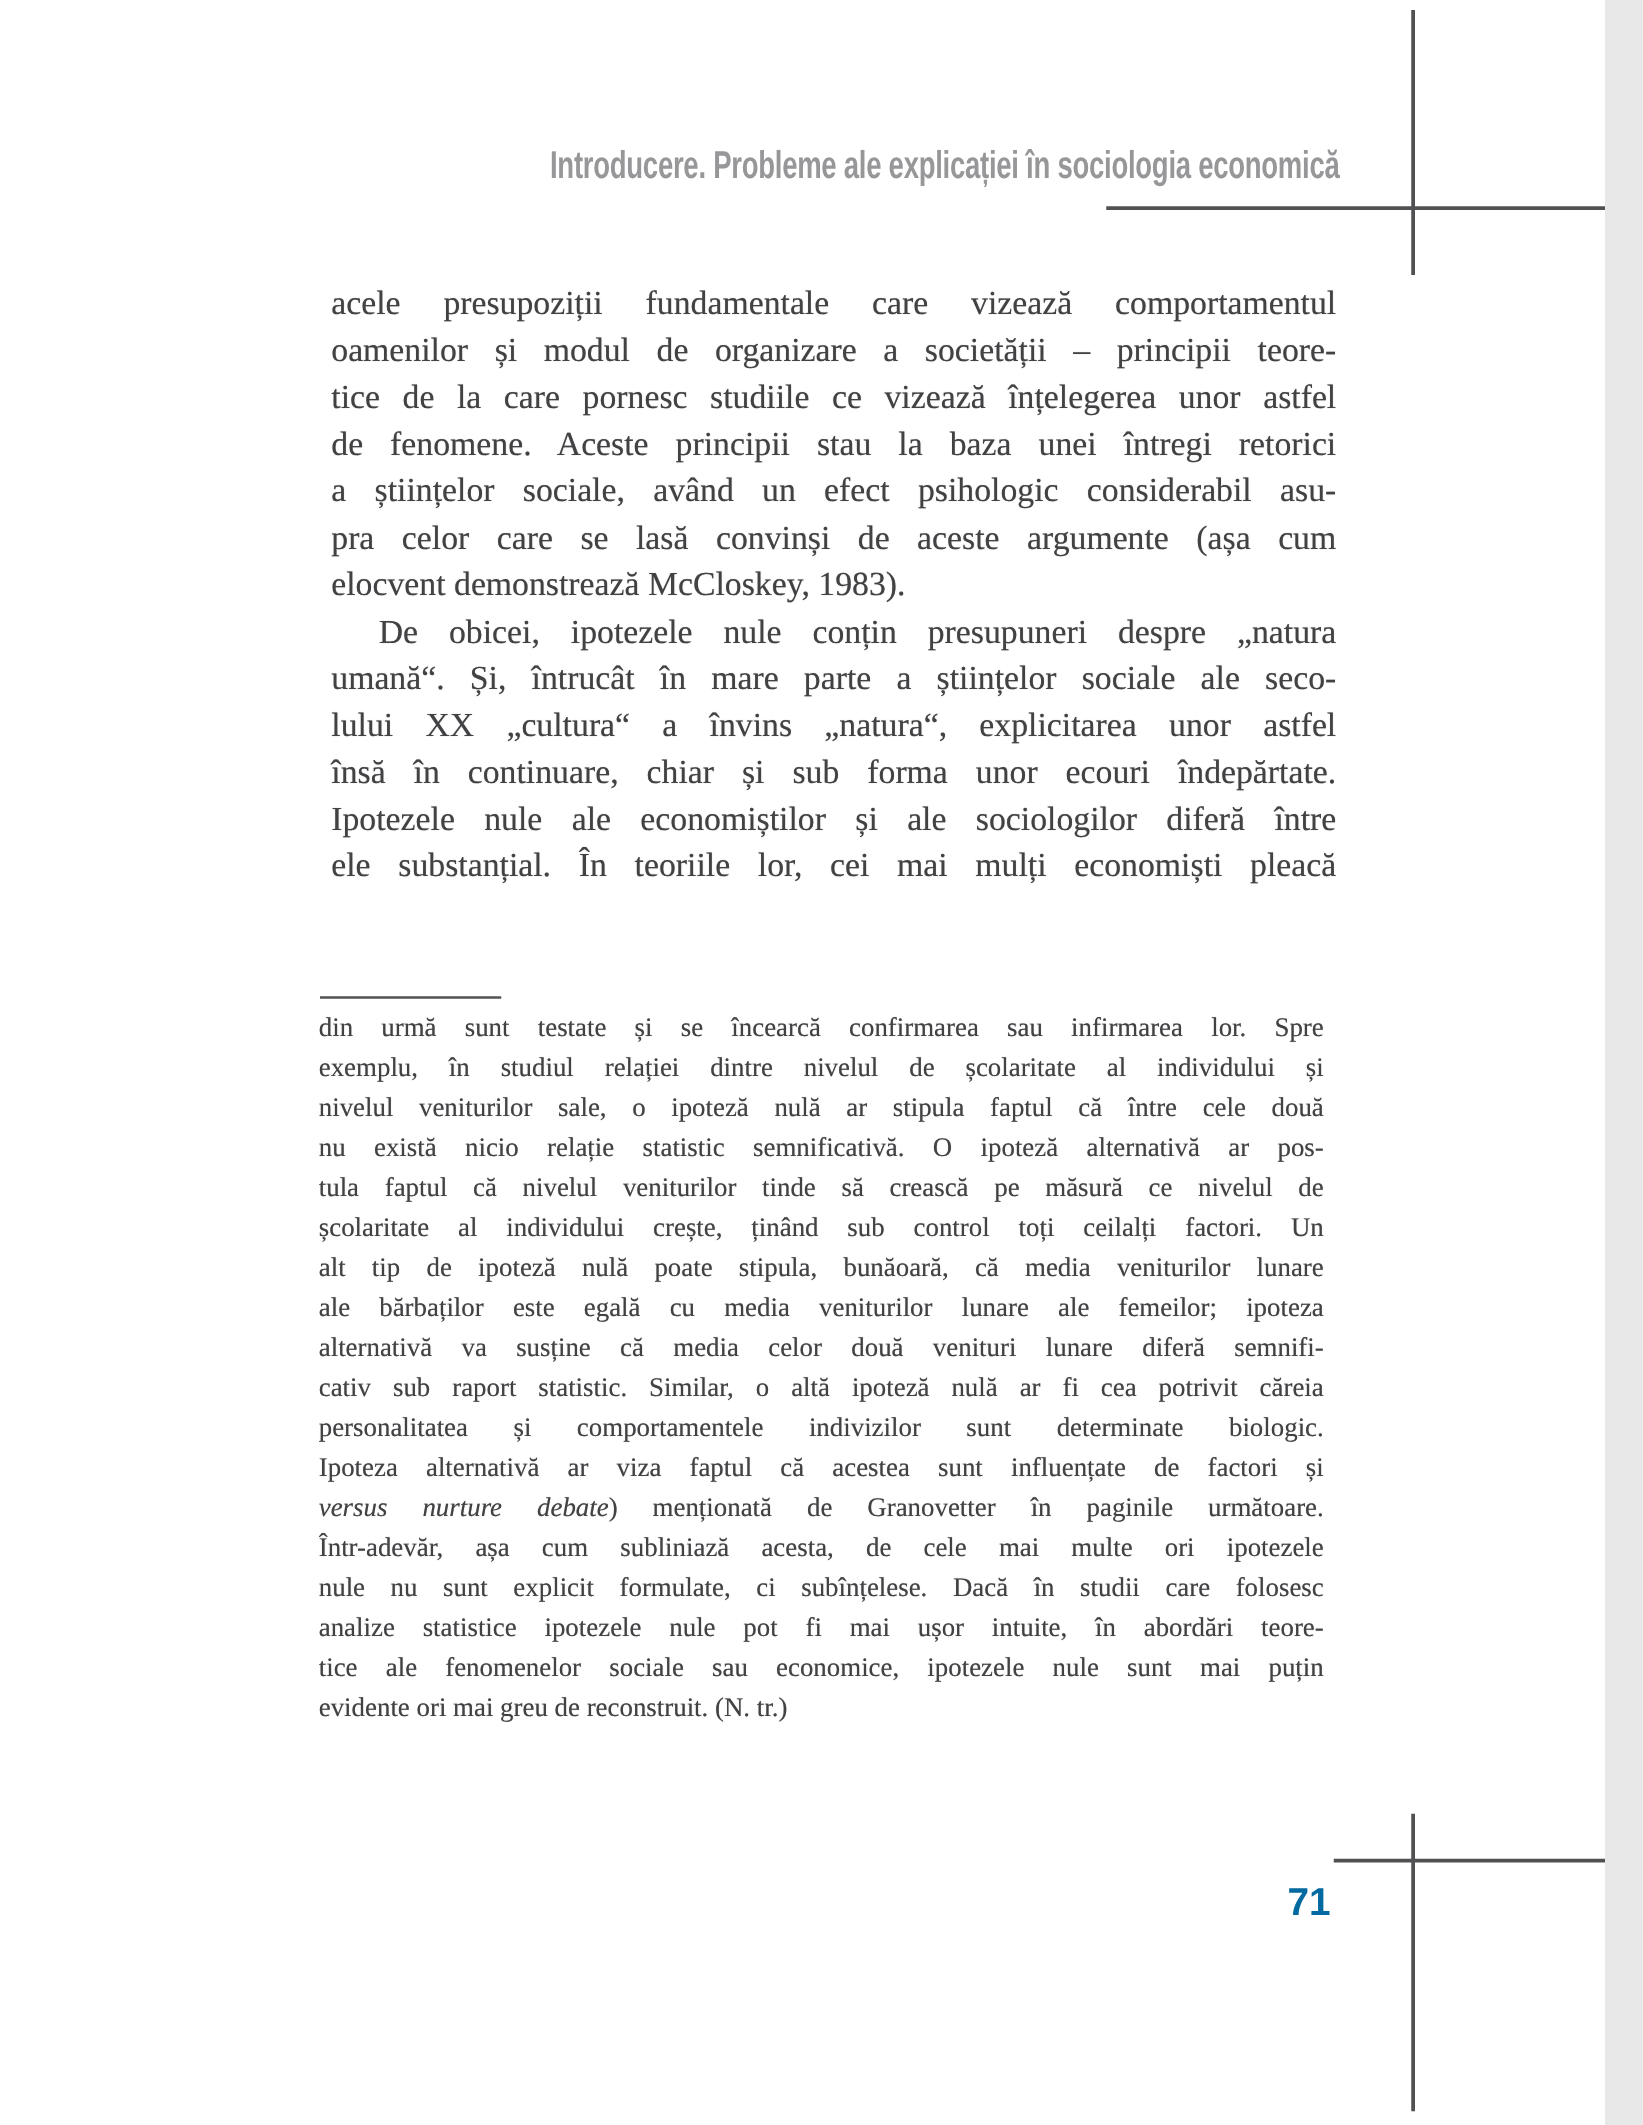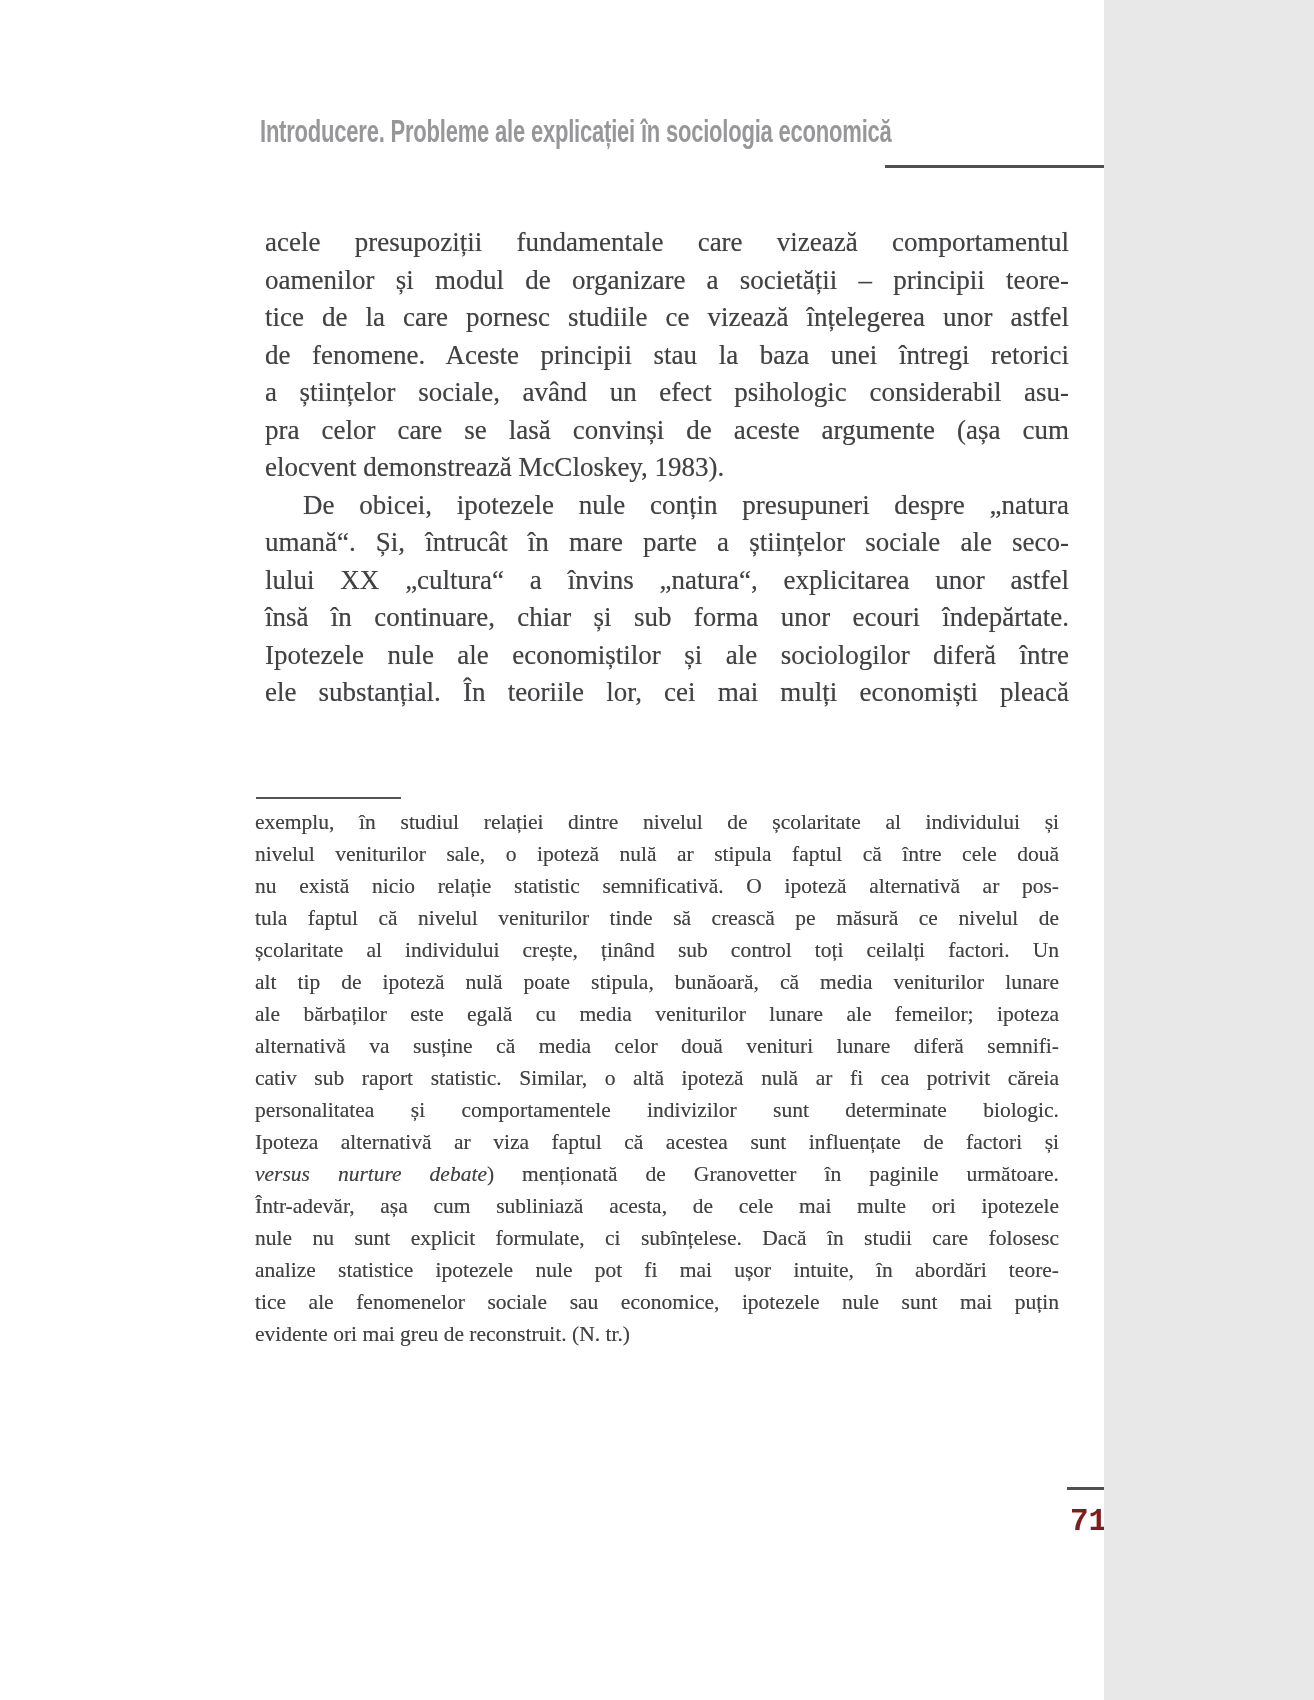--- a/index.html
+++ b/index.html
@@ -1,22 +1,21 @@
 <!DOCTYPE html>
 <html><head>
 <meta charset="utf-8">
 <style>
   html,body{margin:0;padding:0;background:#e8e8e8;}
   .page{
     position:relative;
-    width:1056px;height:1700px;
+    width:1284px;height:1700px;
     background:#ffffff;
     overflow:hidden;
     font-family:"Liberation Serif", serif;
-    padding-left:48px;
   }
   
   .running-header{
     position:absolute;
     top:114px;
     right:212px;
     white-space:nowrap;
     font-family:"Liberation Sans", sans-serif;
     font-weight:bold;
     font-size:31px;
@@ -58,25 +57,25 @@
     left:255px;top:806px;width:804px;
     font-size:21.5px;
     line-height:32px;
     color:#424245;
     text-shadow:0 0 0.6px rgba(66,66,70,0.55);
   }
   .footnote-block i{font-style:italic;}
   
   .page-number{
     position:absolute;
-    left:1070px;top:1504px;
-    font-family:Liberation Mono, monospace;
+    left:1030px;top:1504px;
+    font-family:Liberation Sans, sans-serif;
     font-weight:bold;
     font-size:31px;
-    color:#7f1d1d;
+    color:#0369a1;
   }
 </style>
 </head>
 <body>
 
 <div class="page">
 
   <div class="running-header">Introducere. Probleme ale explicației în sociologia economică</div>
 
   <div class="crop crop-v-top"></div>
@@ -101,20 +100,21 @@
         <div class="tline">însă în continuare, chiar și sub forma unor ecouri îndepărtate.</div>
         <div class="tline">Ipotezele nule ale economiștilor și ale sociologilor diferă între</div>
         <div class="tline">ele substanțial. În teoriile lor, cei mai mulți economiști pleacă</div>
       </div>
   </div>
 
   <div class="footnote-rule"></div>
 
   <div class="footnote-block">
     <div>
+        <div class="tline">din urmă sunt testate și se încearcă confirmarea sau infirmarea lor. Spre</div>
         <div class="tline">exemplu, în studiul relației dintre nivelul de școlaritate al individului și</div>
         <div class="tline">nivelul veniturilor sale, o ipoteză nulă ar stipula faptul că între cele două</div>
         <div class="tline">nu există nicio relație statistic semnificativă. O ipoteză alternativă ar pos-</div>
         <div class="tline">tula faptul că nivelul veniturilor tinde să crească pe măsură ce nivelul de</div>
         <div class="tline">școlaritate al individului crește, ținând sub control toți ceilalți factori. Un</div>
         <div class="tline">alt tip de ipoteză nulă poate stipula, bunăoară, că media veniturilor lunare</div>
         <div class="tline">ale bărbaților este egală cu media veniturilor lunare ale femeilor; ipoteza</div>
         <div class="tline">alternativă va susține că media celor două venituri lunare diferă semnifi-</div>
         <div class="tline">cativ sub raport statistic. Similar, o altă ipoteză nulă ar fi cea potrivit căreia</div>
         <div class="tline">personalitatea și comportamentele indivizilor sunt determinate biologic.</div>

